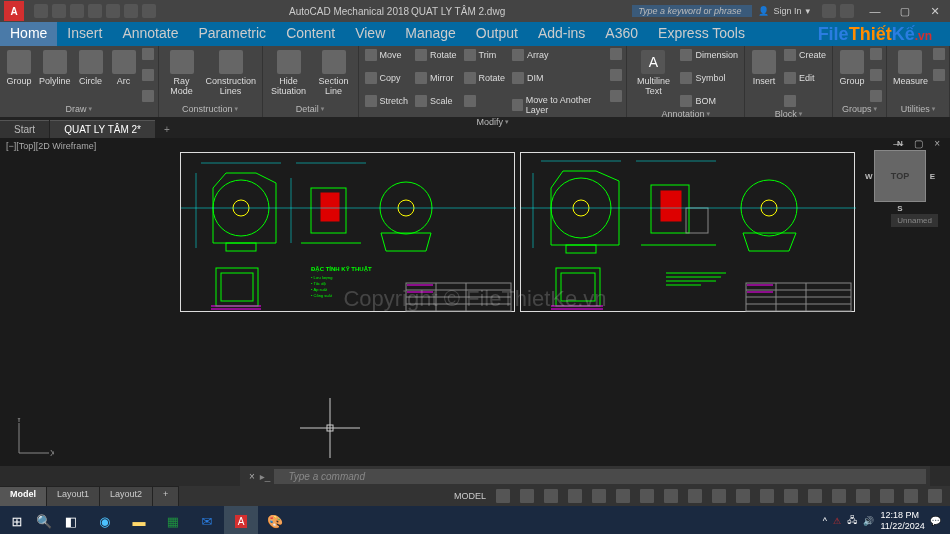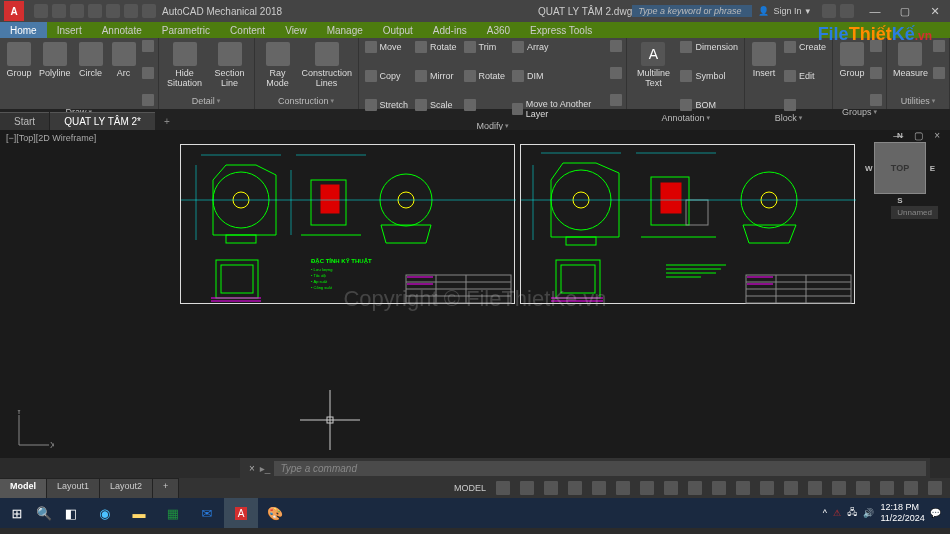--- a/index.html
+++ b/index.html
@@ -1,38 +1,38 @@
 <!DOCTYPE html>
 <html><head>
 <meta charset="utf-8">
 <style>
 *{margin:0;padding:0;box-sizing:border-box;font-family:"Segoe UI",Arial,sans-serif;user-select:none}
 body{width:950px;height:534px;background:#2b2b2b;overflow:hidden;position:relative}
 .titlebar{height:22px;background:#444;display:flex;align-items:center;font-size:10px;color:#ccc}
 .app-logo{width:20px;height:20px;background:#d32f2f;color:#fff;display:flex;align-items:center;justify-content:center;font-weight:bold;margin:0 4px}
 .qat{display:flex;gap:4px;padding:0 6px}
 .qat-btn{width:14px;height:14px;background:#555;border-radius:2px}
-.title-center{flex:1;text-align:center;display:flex;justify-content:space-between;gap:2px}
+.title-center{flex:1;text-align:center;display:flex;justify-content:center;gap:2px}
 .search-box{background:#3a5a7a;padding:1px 6px;font-size:9px;color:#bbb;font-style:italic;width:120px}
 .signin{display:flex;align-items:center;gap:4px;font-size:9px;color:#ccc;padding:0 6px}
 .win-btns{display:flex}
 .win-btn{width:30px;height:22px;display:flex;align-items:center;justify-content:center;color:#ccc;font-size:11px}
-.menubar{height:16px;background:#4d7c0f;display:flex;font-size:10px;color:#ccc}
+.menubar{height:24px;background:#0369a1;display:flex;font-size:14px;color:#ccc}
 .menu-tab{padding:3px 10px;cursor:pointer}
 .menu-tab.active{background:#4a7aa8;color:#fff}
 .ribbon{height:72px;background:#444;display:flex;border-bottom:1px solid #222}
 .panel{border-right:1px solid #333;display:flex;flex-direction:column;padding:2px 4px}
 .panel-content{flex:1;display:flex;gap:3px;align-items:flex-start}
 .panel-label{font-size:9px;color:#bbb;text-align:center;padding:1px 0;display:flex;justify-content:center;align-items:center;gap:2px}
 .panel-label::after{content:"▾";font-size:7px;color:#888}
 .big-btn{display:flex;flex-direction:column;align-items:center;font-size:9px;color:#ddd;padding:2px;min-width:30px}
 .big-icon{width:24px;height:24px;background:#666;border-radius:2px;margin-bottom:2px}
 .small-row{display:flex;align-items:center;gap:3px;font-size:9px;color:#ddd;padding:1px 2px}
 .small-icon{width:12px;height:12px;background:#666;border-radius:1px}
-.col{display:flex;flex-direction:column;gap:15px}
+.col{display:flex;flex-direction:column;gap:9px}
 .doctabs{height:20px;background:#222;display:flex;align-items:end;font-size:10px}
 .doctab{padding:3px 14px;background:#333;color:#bbb;border-top:1px solid #555;margin-right:1px}
 .doctab.active{background:#3a3a3a;color:#fff}
 .doctab-add{padding:3px 8px;color:#888}
 .viewport{position:relative;height:328px;background:#1b1b1b;overflow:hidden}
 .vp-label{position:absolute;top:3px;left:6px;font-size:9px;color:#aaa}
 .ucs{position:absolute;bottom:8px;left:14px;width:40px;height:40px}
 .ucs-line{stroke:#888;stroke-width:1}
 .ucs-text{fill:#888;font-size:9px}
 .crosshair{position:absolute;left:300px;top:260px;width:60px;height:60px;pointer-events:none}
@@ -43,21 +43,21 @@
 .vc-S{bottom:-12px;left:50%;transform:translateX(-50%)}
 .vc-E{right:-10px;top:50%;transform:translateY(-50%)}
 .vc-W{left:-10px;top:50%;transform:translateY(-50%)}
 .unnamed{position:absolute;top:76px;right:12px;font-size:8px;color:#888;background:#333;padding:2px 6px}
 .minmax{position:absolute;top:0;right:6px;font-size:10px;color:#aaa;letter-spacing:4px}
 .drawing-sheet{position:absolute;border:1px solid #ddd;background:transparent}
 .sheet1{left:180px;top:14px;width:335px;height:160px}
 .sheet2{left:520px;top:14px;width:335px;height:160px}
 .cmdline{height:20px;background:#333;display:flex;align-items:center;font-size:10px;color:#888;padding:0 4px}
 .cmd-x{color:#aaa;padding:0 5px}
-.cmd-input{flex:1;font-style:italic;background:#4a4a4a;padding:2px 6px;margin-left:4px;color:#888}
+.cmd-input{flex:1;font-style:italic;background:#4a4a4a;padding:2px 14px;margin-left:4px;color:#888}
 .modeltabs{height:18px;background:#333;display:flex;font-size:9px;border-top:1px solid #222}
 .mtab{padding:2px 10px;color:#ccc;background:#444;border-right:1px solid #222}
 .mtab.active{background:#555;color:#fff;font-weight:bold}
 .statusbar{height:20px;background:#333;display:flex;align-items:center;justify-content:flex-end;font-size:9px;color:#ccc;gap:2px;padding:0 4px}
 .sb-item{padding:0 4px;display:flex;align-items:center}
 .sb-icon{width:14px;height:14px;background:#555;border-radius:1px}
 .taskbar{height:30px;background:#1a2940;display:flex;align-items:center}
 .tb-btn{width:34px;height:30px;display:flex;align-items:center;justify-content:center;color:#fff;font-size:13px}
 .tb-search{width:20px}
 .tb-tray{margin-left:auto;display:flex;align-items:center;gap:6px;color:#fff;font-size:9px;padding:0 8px}
@@ -139,41 +139,41 @@
           <div class="small-icon"></div>
           <div class="small-icon"></div>
         </div>
     </div>
     <div class="panel-label">Draw</div>
   </div>
   <div class="panel">
     <div class="panel-content">
       <div class="big-btn">
           <div class="big-icon"></div>
+          <span style="width:34px;text-align:center">Ray Mode</span>
+        </div>
+      <div class="big-btn">
+          <div class="big-icon"></div>
+          <span style="width:50px;text-align:center">Construction Lines</span>
+        </div>
+    </div>
+    <div class="panel-label">Construction</div>
+  </div>
+  <div class="panel">
+    <div class="panel-content">
+      <div class="big-btn">
+          <div class="big-icon"></div>
           <span style="width:40px;text-align:center">Hide Situation</span>
         </div>
       <div class="big-btn">
           <div class="big-icon"></div>
           <span style="width:36px;text-align:center">Section Line</span>
         </div>
     </div>
     <div class="panel-label">Detail</div>
-  </div>
-  <div class="panel">
-    <div class="panel-content">
-      <div class="big-btn">
-          <div class="big-icon"></div>
-          <span style="width:34px;text-align:center">Ray Mode</span>
-        </div>
-      <div class="big-btn">
-          <div class="big-icon"></div>
-          <span style="width:50px;text-align:center">Construction Lines</span>
-        </div>
-    </div>
-    <div class="panel-label">Construction</div>
   </div>
   <div class="panel">
     <div class="panel-content">
       <div class="col">
         <div class="small-row">
             <div class="small-icon"></div>
             <span>Move</span>
           </div>
         <div class="small-row">
             <div class="small-icon"></div>

